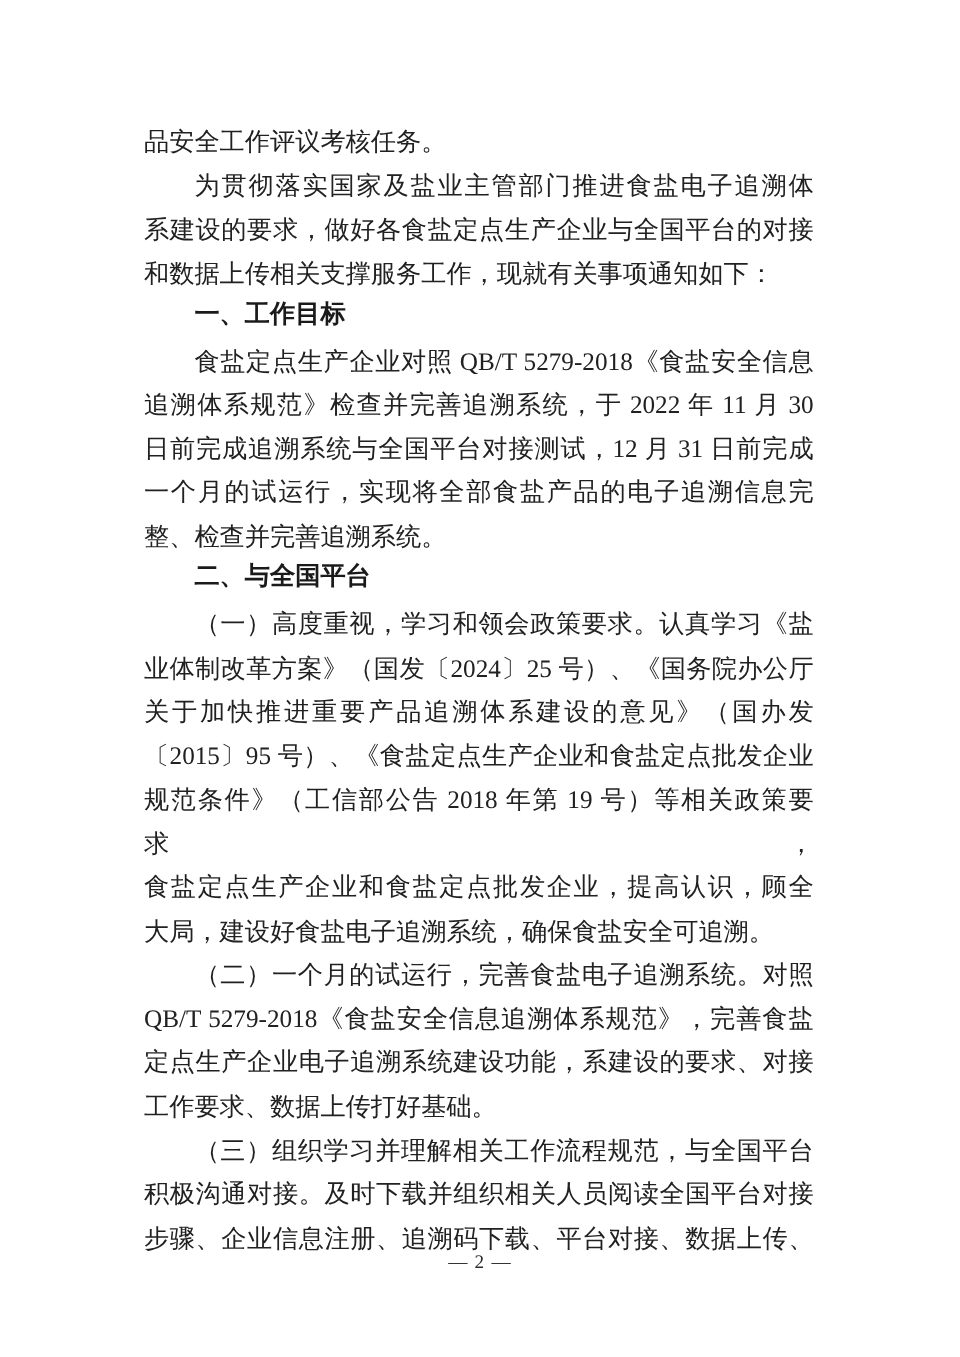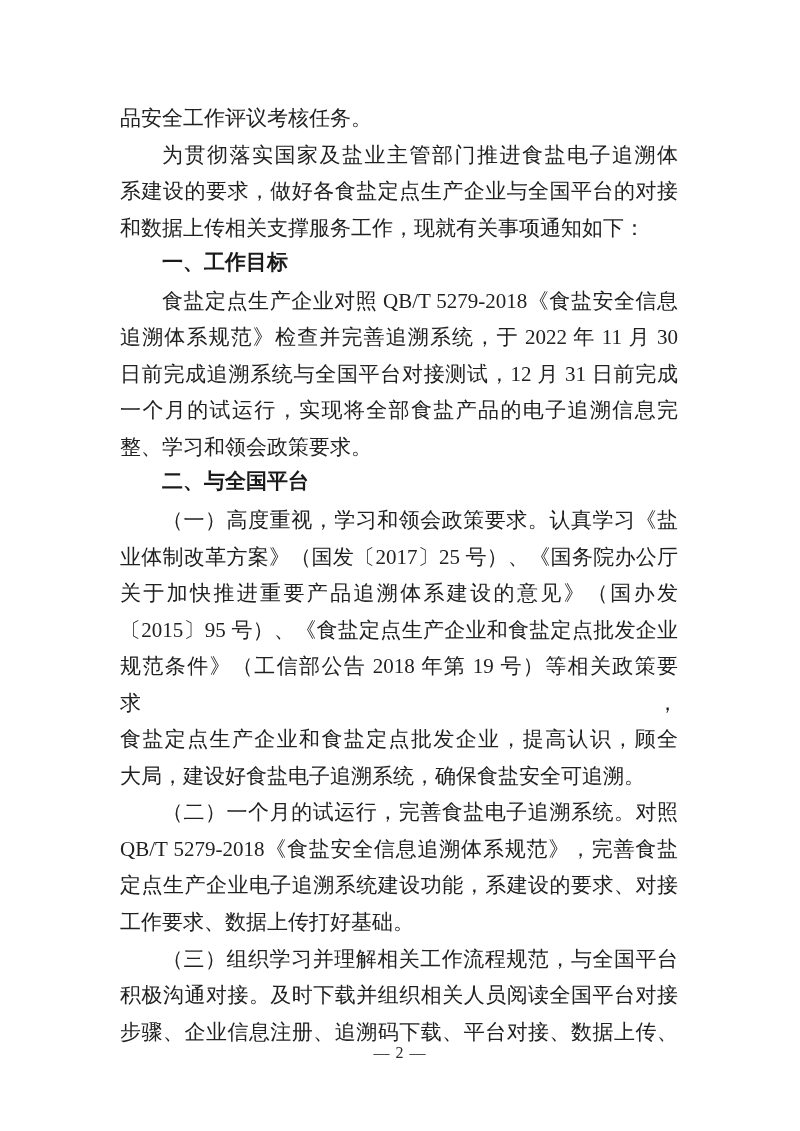--- a/index.html
+++ b/index.html
@@ -72,30 +72,30 @@
 
     <div class="para">
       <div class="line heading indent">一、工作目标</div>
     </div>
 
     <div class="para">
       <div class="line indent full">食盐定点生产企业对照 QB/T 5279-2018《食盐安全信息</div>
       <div class="line full">追溯体系规范》检查并完善追溯系统，于 2022 年 11 月 30</div>
       <div class="line full">日前完成追溯系统与全国平台对接测试，12 月 31 日前完成</div>
       <div class="line full">一个月的试运行，实现将全部食盐产品的电子追溯信息完</div>
-      <div class="line">整、学习和领会政策要求。</div>
+      <div class="line">整、检查并完善追溯系统。</div>
     </div>
 
     <div class="para">
       <div class="line heading indent">二、与全国平台</div>
     </div>
 
     <div class="para">
       <div class="line indent full">（一）高度重视，学习和领会政策要求。认真学习《盐</div>
-      <div class="line full">业体制改革方案》（国发〔2017〕25 号）、《国务院办公厅</div>
+      <div class="line full">业体制改革方案》（国发〔2024〕25 号）、《国务院办公厅</div>
       <div class="line full">关于加快推进重要产品追溯体系建设的意见》（国办发</div>
       <div class="line full">〔2015〕95 号）、《食盐定点生产企业和食盐定点批发企业</div>
       <div class="line full">规范条件》（工信部公告 2018 年第 19 号）等相关政策要求，</div>
       <div class="line full">食盐定点生产企业和食盐定点批发企业，提高认识，顾全</div>
       <div class="line">大局，建设好食盐电子追溯系统，确保食盐安全可追溯。</div>
     </div>
 
     <div class="para">
       <div class="line indent full">（二）一个月的试运行，完善食盐电子追溯系统。对照</div>
       <div class="line full">QB/T 5279-2018《食盐安全信息追溯体系规范》，完善食盐</div>

